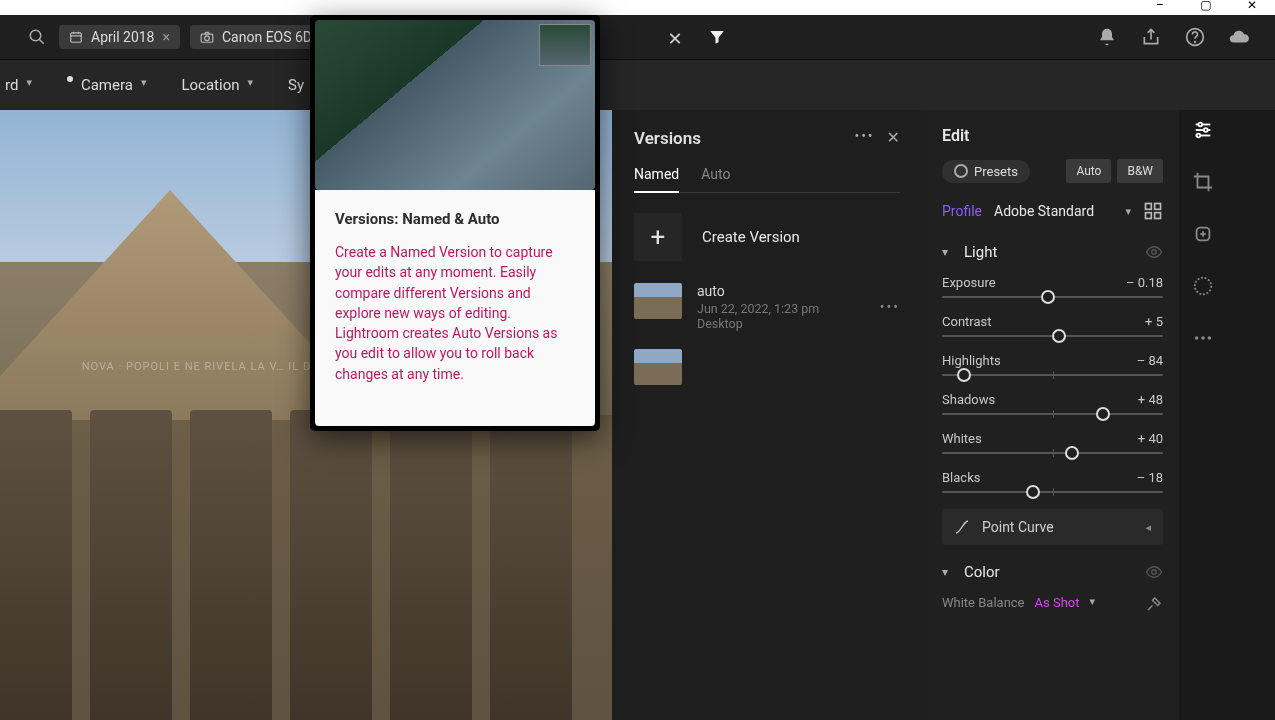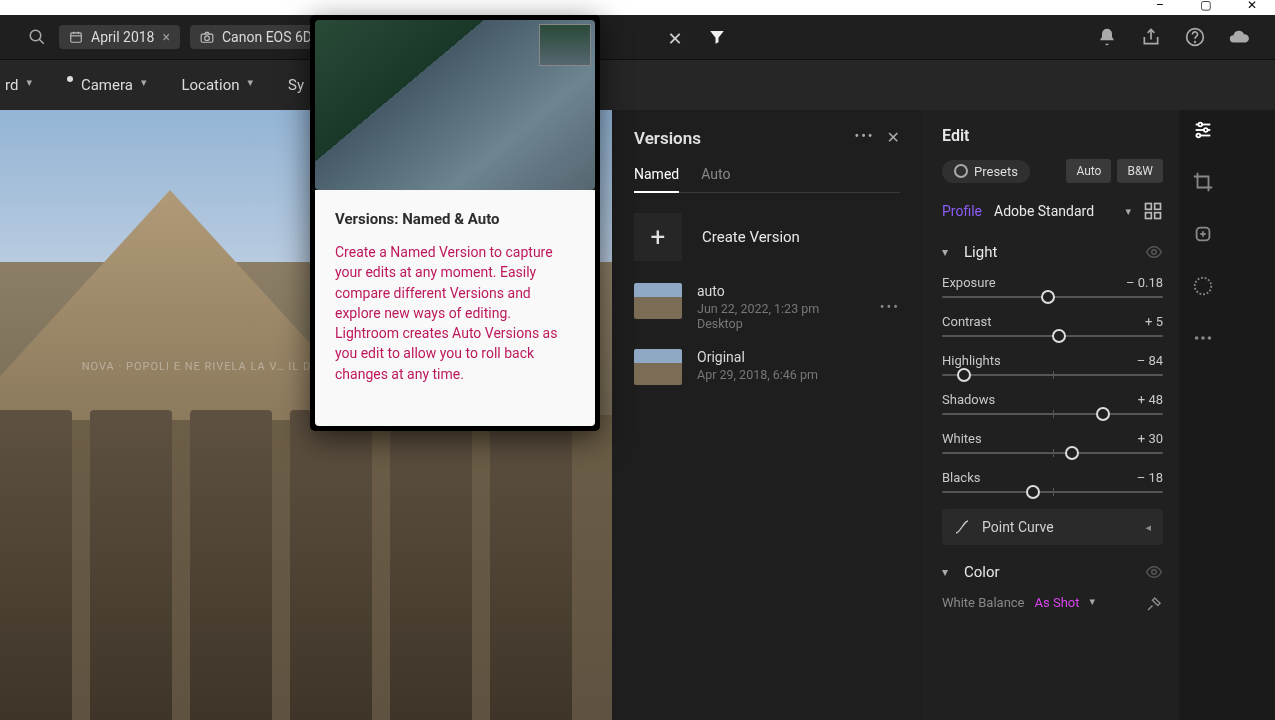--- a/index.html
+++ b/index.html
@@ -245,24 +245,20 @@
       <div class="v-meta">
         <div class="v-name">auto</div>
         <div class="v-date">Jun 22, 2022, 1:23 pm</div>
         <div class="v-device">Desktop</div>
       </div>
       <div class="v-item-ellip">•••</div>
     </div>
 
     <div class="version-item">
       <div class="thumb"></div>
-      <div class="v-meta">
-        <div class="v-name">Original</div>
-        <div class="v-date">Apr 29, 2018, 6:46 pm</div>
-      </div>
     </div>
   </div>
 
   <div class="edit-panel">
     <div class="edit-main">
       <div class="edit-title">Edit</div>
 
       <div class="preset-row">
         <div class="preset-btn-wrap">
           <span class="preset-circle"></span>
@@ -332,21 +328,21 @@
       <span>Shadows</span>
       <span>+ 48</span>
     </div>
     <div class="slider-track">
       <div class="slider-thumb" style="left:73%"></div>
     </div>
             </div>
             <div class="slider-row">
     <div class="slider-top">
       <span>Whites</span>
-      <span>+ 30</span>
+      <span>+ 40</span>
     </div>
     <div class="slider-track">
       <div class="slider-thumb" style="left:59%"></div>
     </div>
             </div>
             <div class="slider-row">
     <div class="slider-top">
       <span>Blacks</span>
       <span>– 18</span>
     </div>

